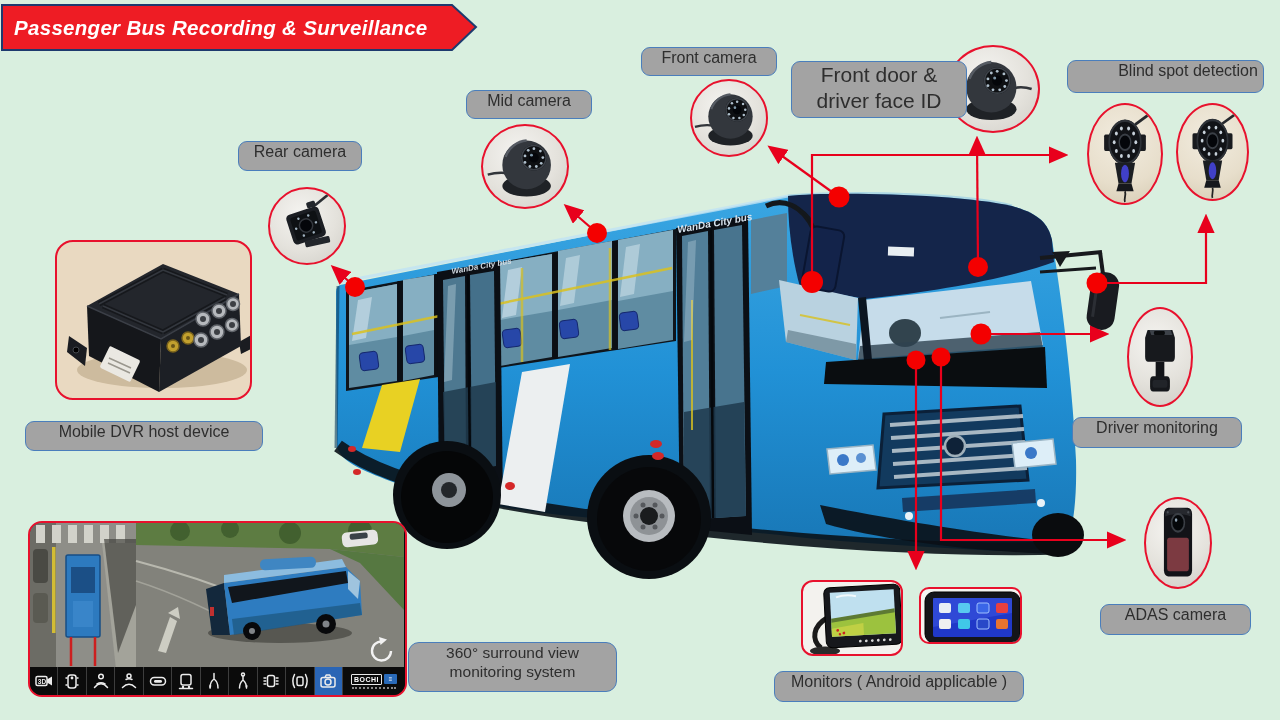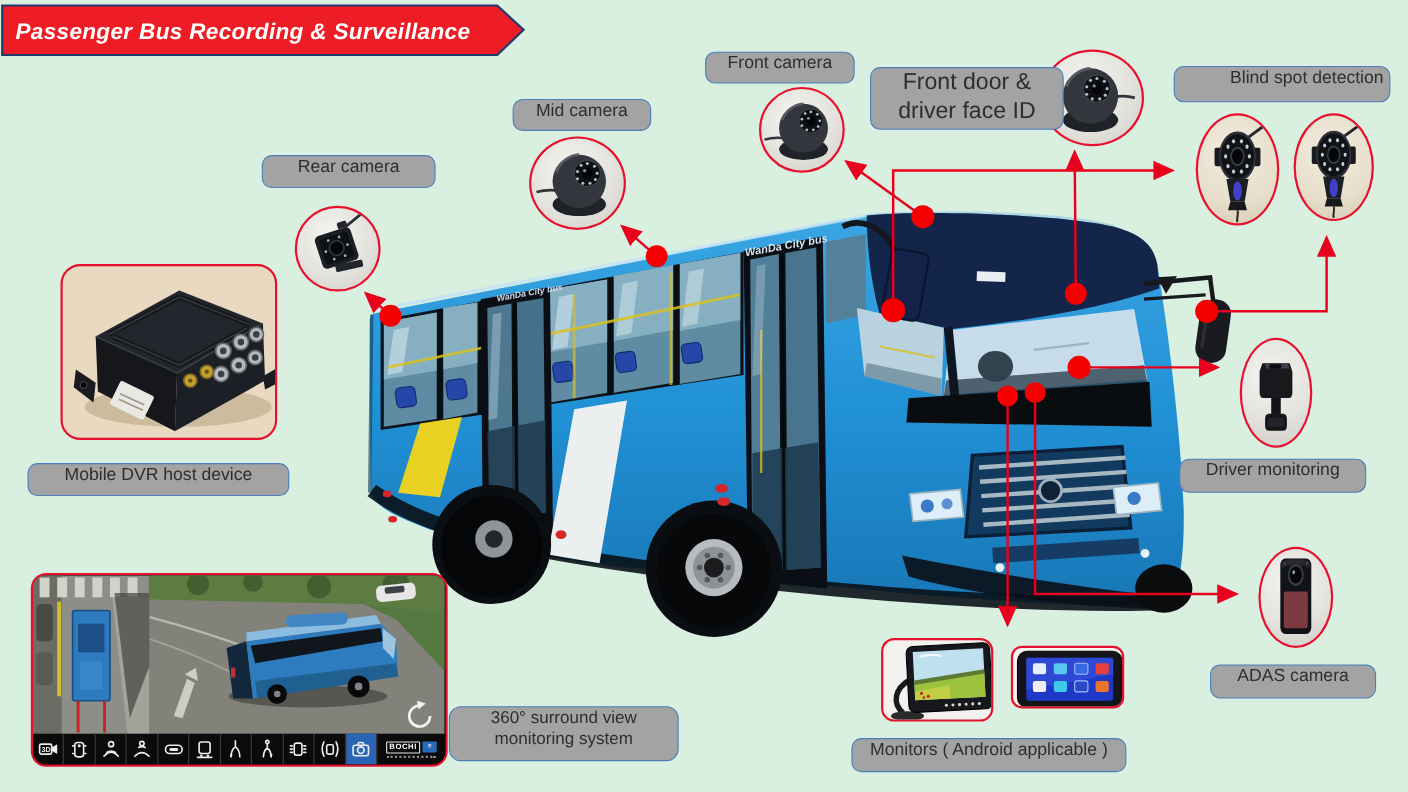--- a/index.html
+++ b/index.html
@@ -440,21 +440,21 @@
 <div class="label" style="left:791px;top:61px;width:176px;height:57px;font-size:21px;">
   <span>Front door &amp;</span>
   <span>driver face ID</span>
 </div>
 <div class="label" style="left:1067px;top:60px;width:197px;height:33px;padding-left:45px;">
   <span>Blind spot detection</span>
 </div>
 <div class="label" style="left:466px;top:90px;width:126px;height:29px;">
   <span>Mid camera</span>
 </div>
-<div class="label" style="left:238px;top:141px;width:158px;height:30px;">
+<div class="label" style="left:238px;top:141px;width:124px;height:30px;">
   <span>Rear camera</span>
 </div>
 <div class="label" style="left:1072px;top:417px;width:170px;height:31px;">
   <span>Driver monitoring</span>
 </div>
 <div class="label" style="left:1100px;top:604px;width:151px;height:31px;">
   <span>ADAS camera</span>
 </div>
 <div class="label" style="left:408px;top:642px;width:209px;height:50px;font-size:15.5px;border-radius:11px;">
   <span>360° surround view</span>

